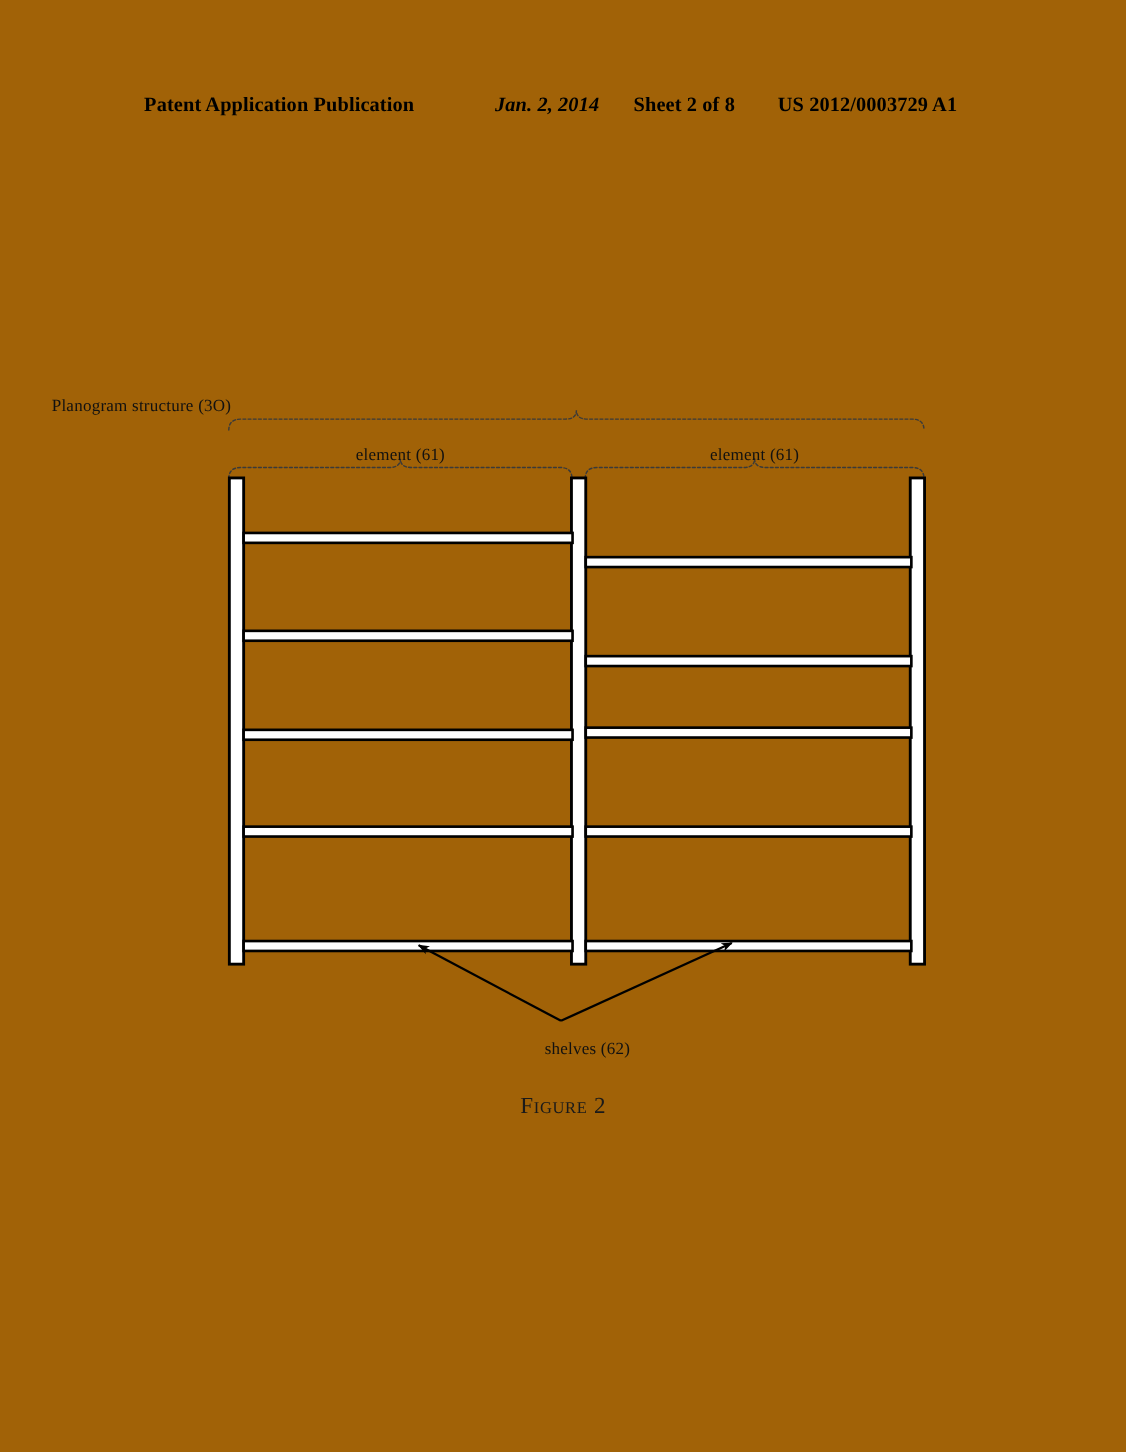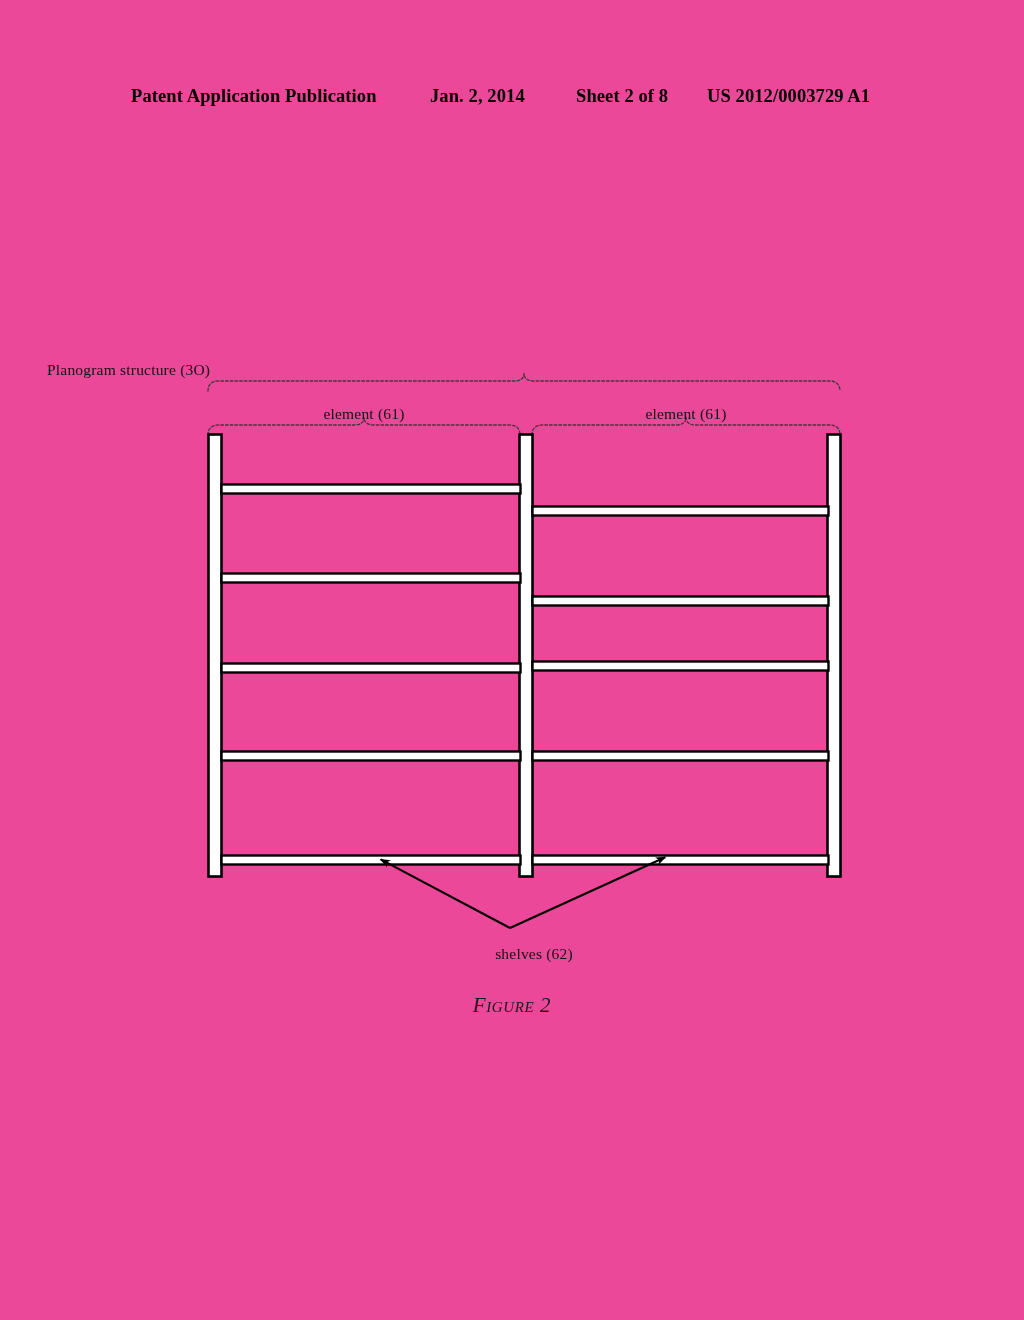--- a/index.html
+++ b/index.html
@@ -13,21 +13,21 @@
     height: 1320px;
     position: relative;
     font-family: "Liberation Serif", serif;
     color: #000000;
     overflow: hidden;
   }
 
   .page {
     position: absolute;
     inset: 0;
-    background: #ec4899;
+    background: #a16207;
   }
 
   
   .header {
     position: absolute;
     top: 86px;
     left: 0;
     width: 1024px;
     height: 26px;
     display: flex;
@@ -38,22 +38,23 @@
     letter-spacing: 0.1px;
     white-space: nowrap;
   }
   .hdr-pub {
     position: absolute;
     left: 131px;
     top: 0;
   }
   .hdr-date {
     position: absolute;
-    left: 430px;
+    left: 450px;
     top: 0;
+    font-style: italic;
   }
   .hdr-sheet {
     position: absolute;
     left: 576px;
     top: 0;
   }
   .hdr-num {
     position: absolute;
     left: 707px;
     top: 0;
@@ -116,21 +117,20 @@
     position: absolute;
     left: 0;
     top: 993px;
     width: 1024px;
     text-align: center;
     font-family: "Liberation Serif", serif;
     font-size: 21px;
     font-variant: small-caps;
     letter-spacing: 0.6px;
     color: #1a1a1a;
-    font-style: italic;
   }
 </style>
 </head>
 <body>
 
 <div class="page">
 
   <div class="header">
     <span class="hdr-pub">Patent Application Publication</span>
     <span class="hdr-date">Jan. 2, 2014</span>

